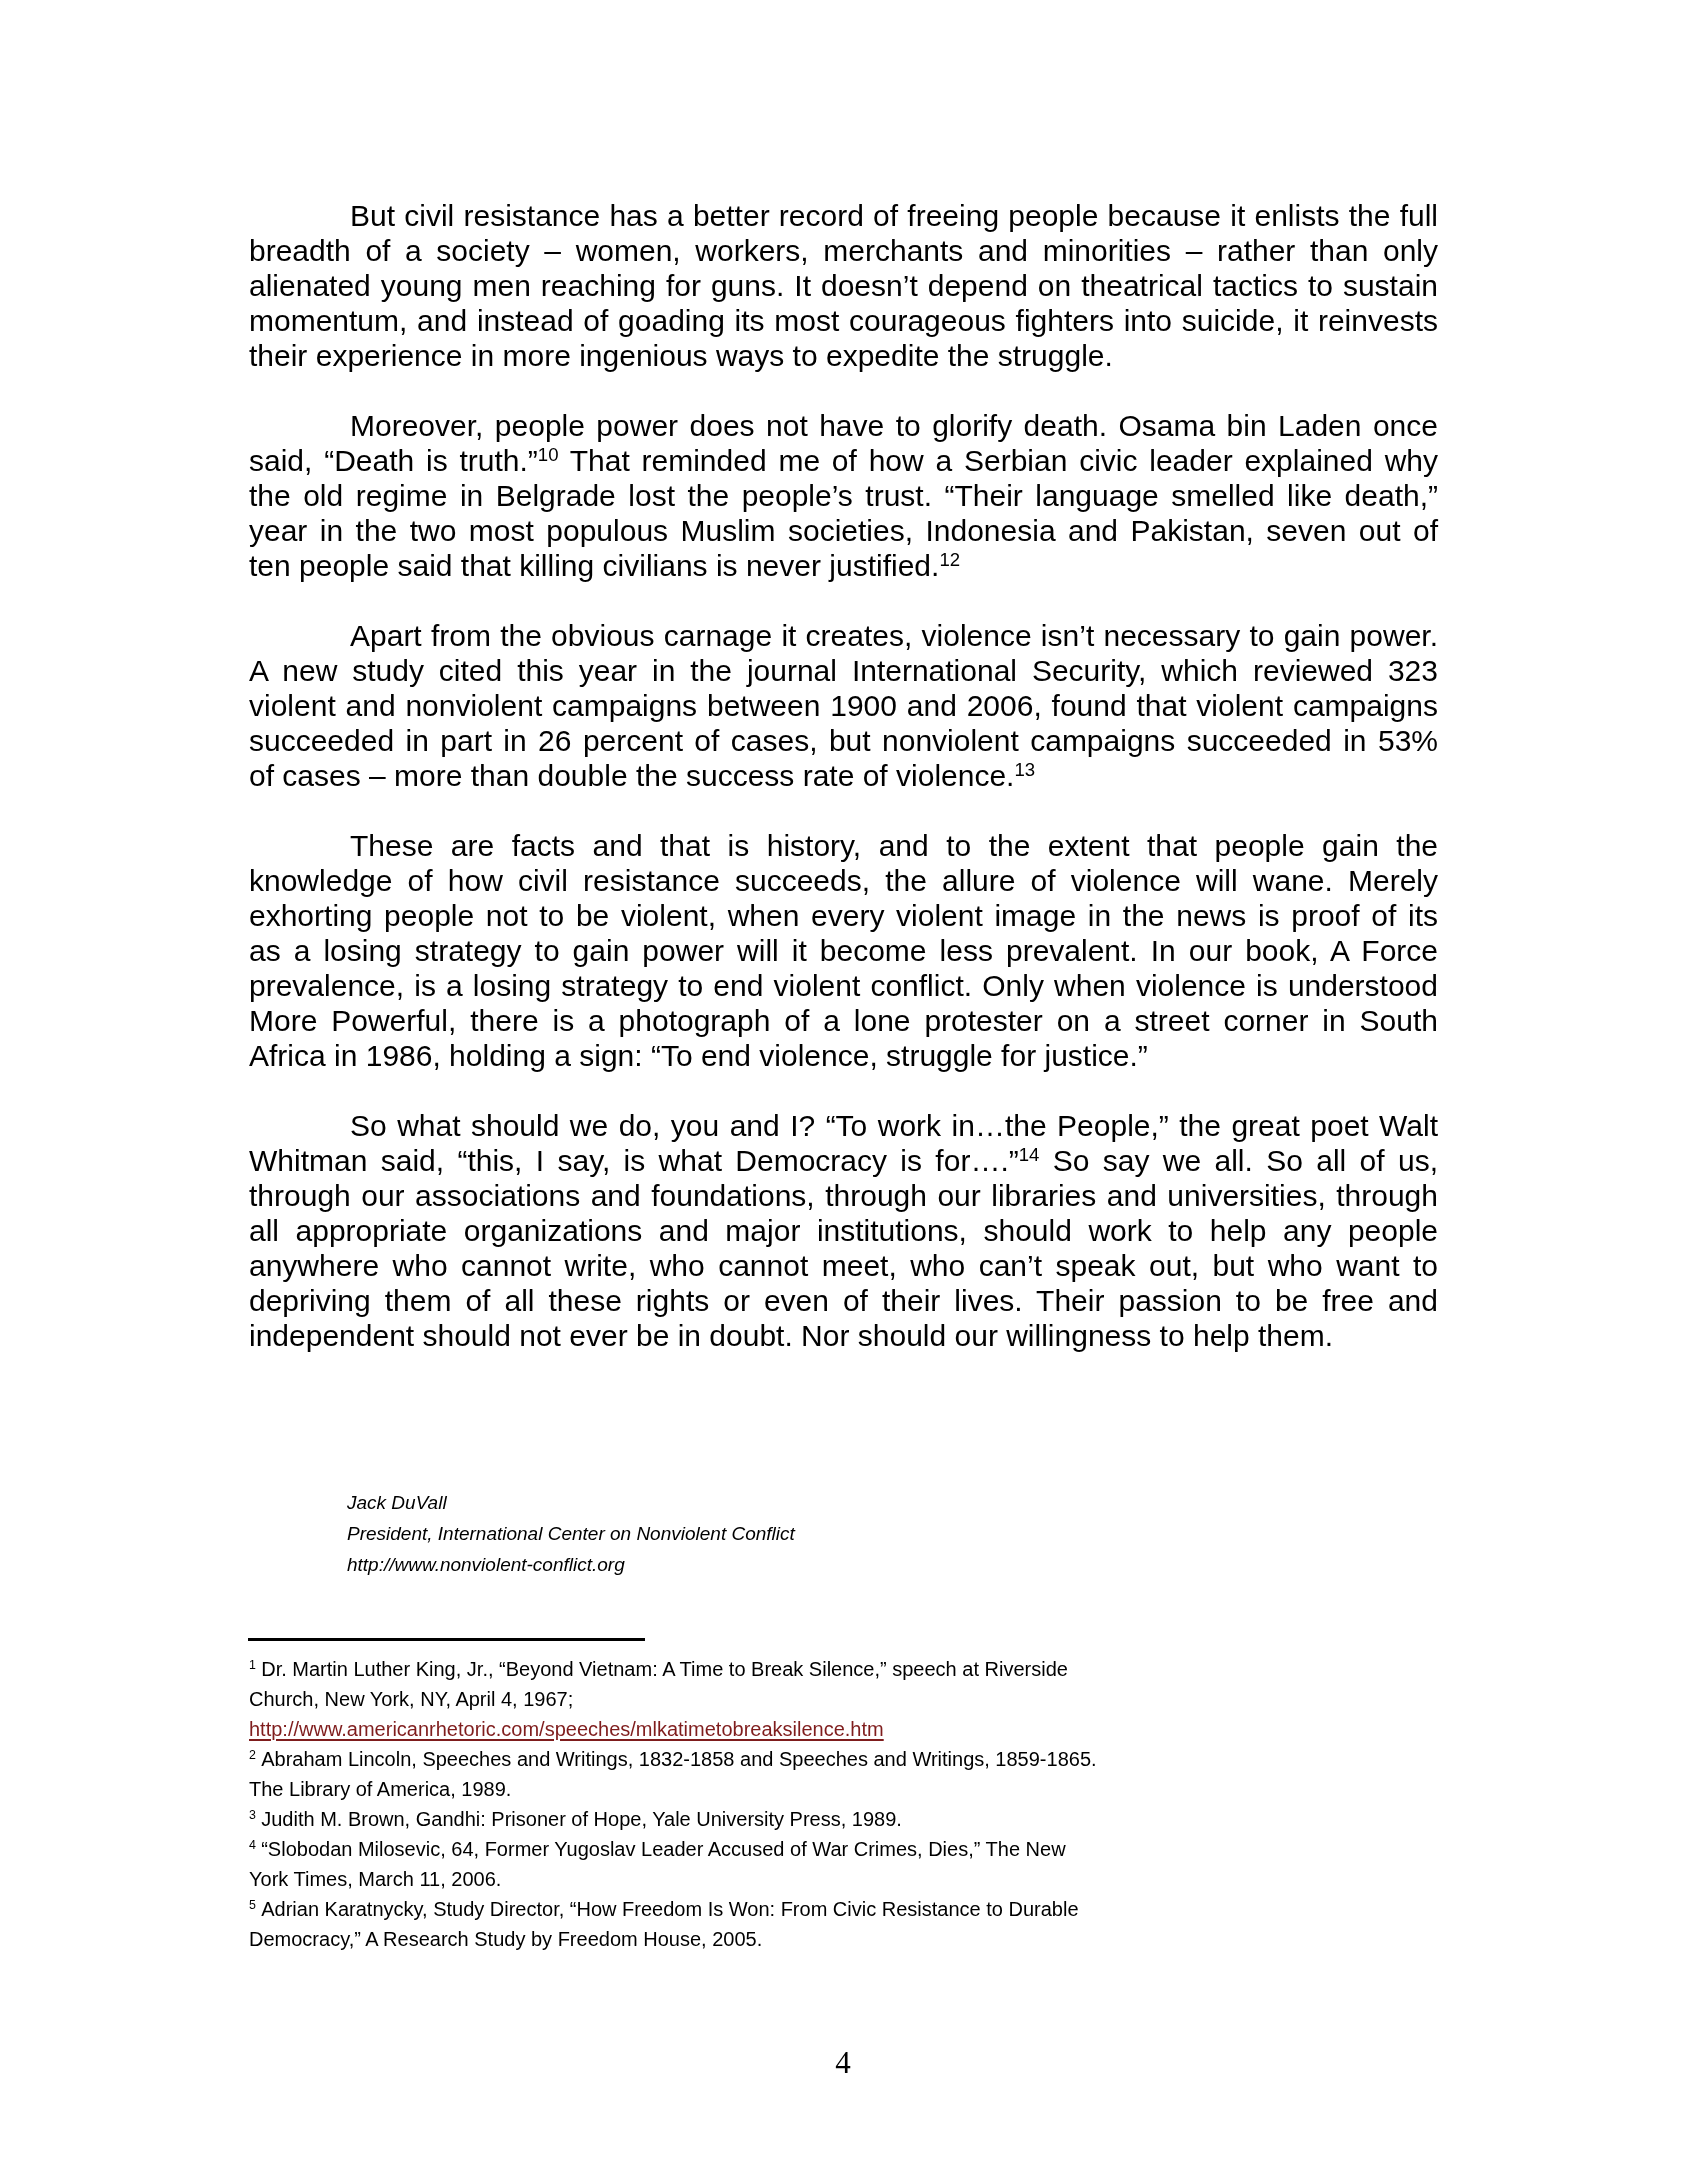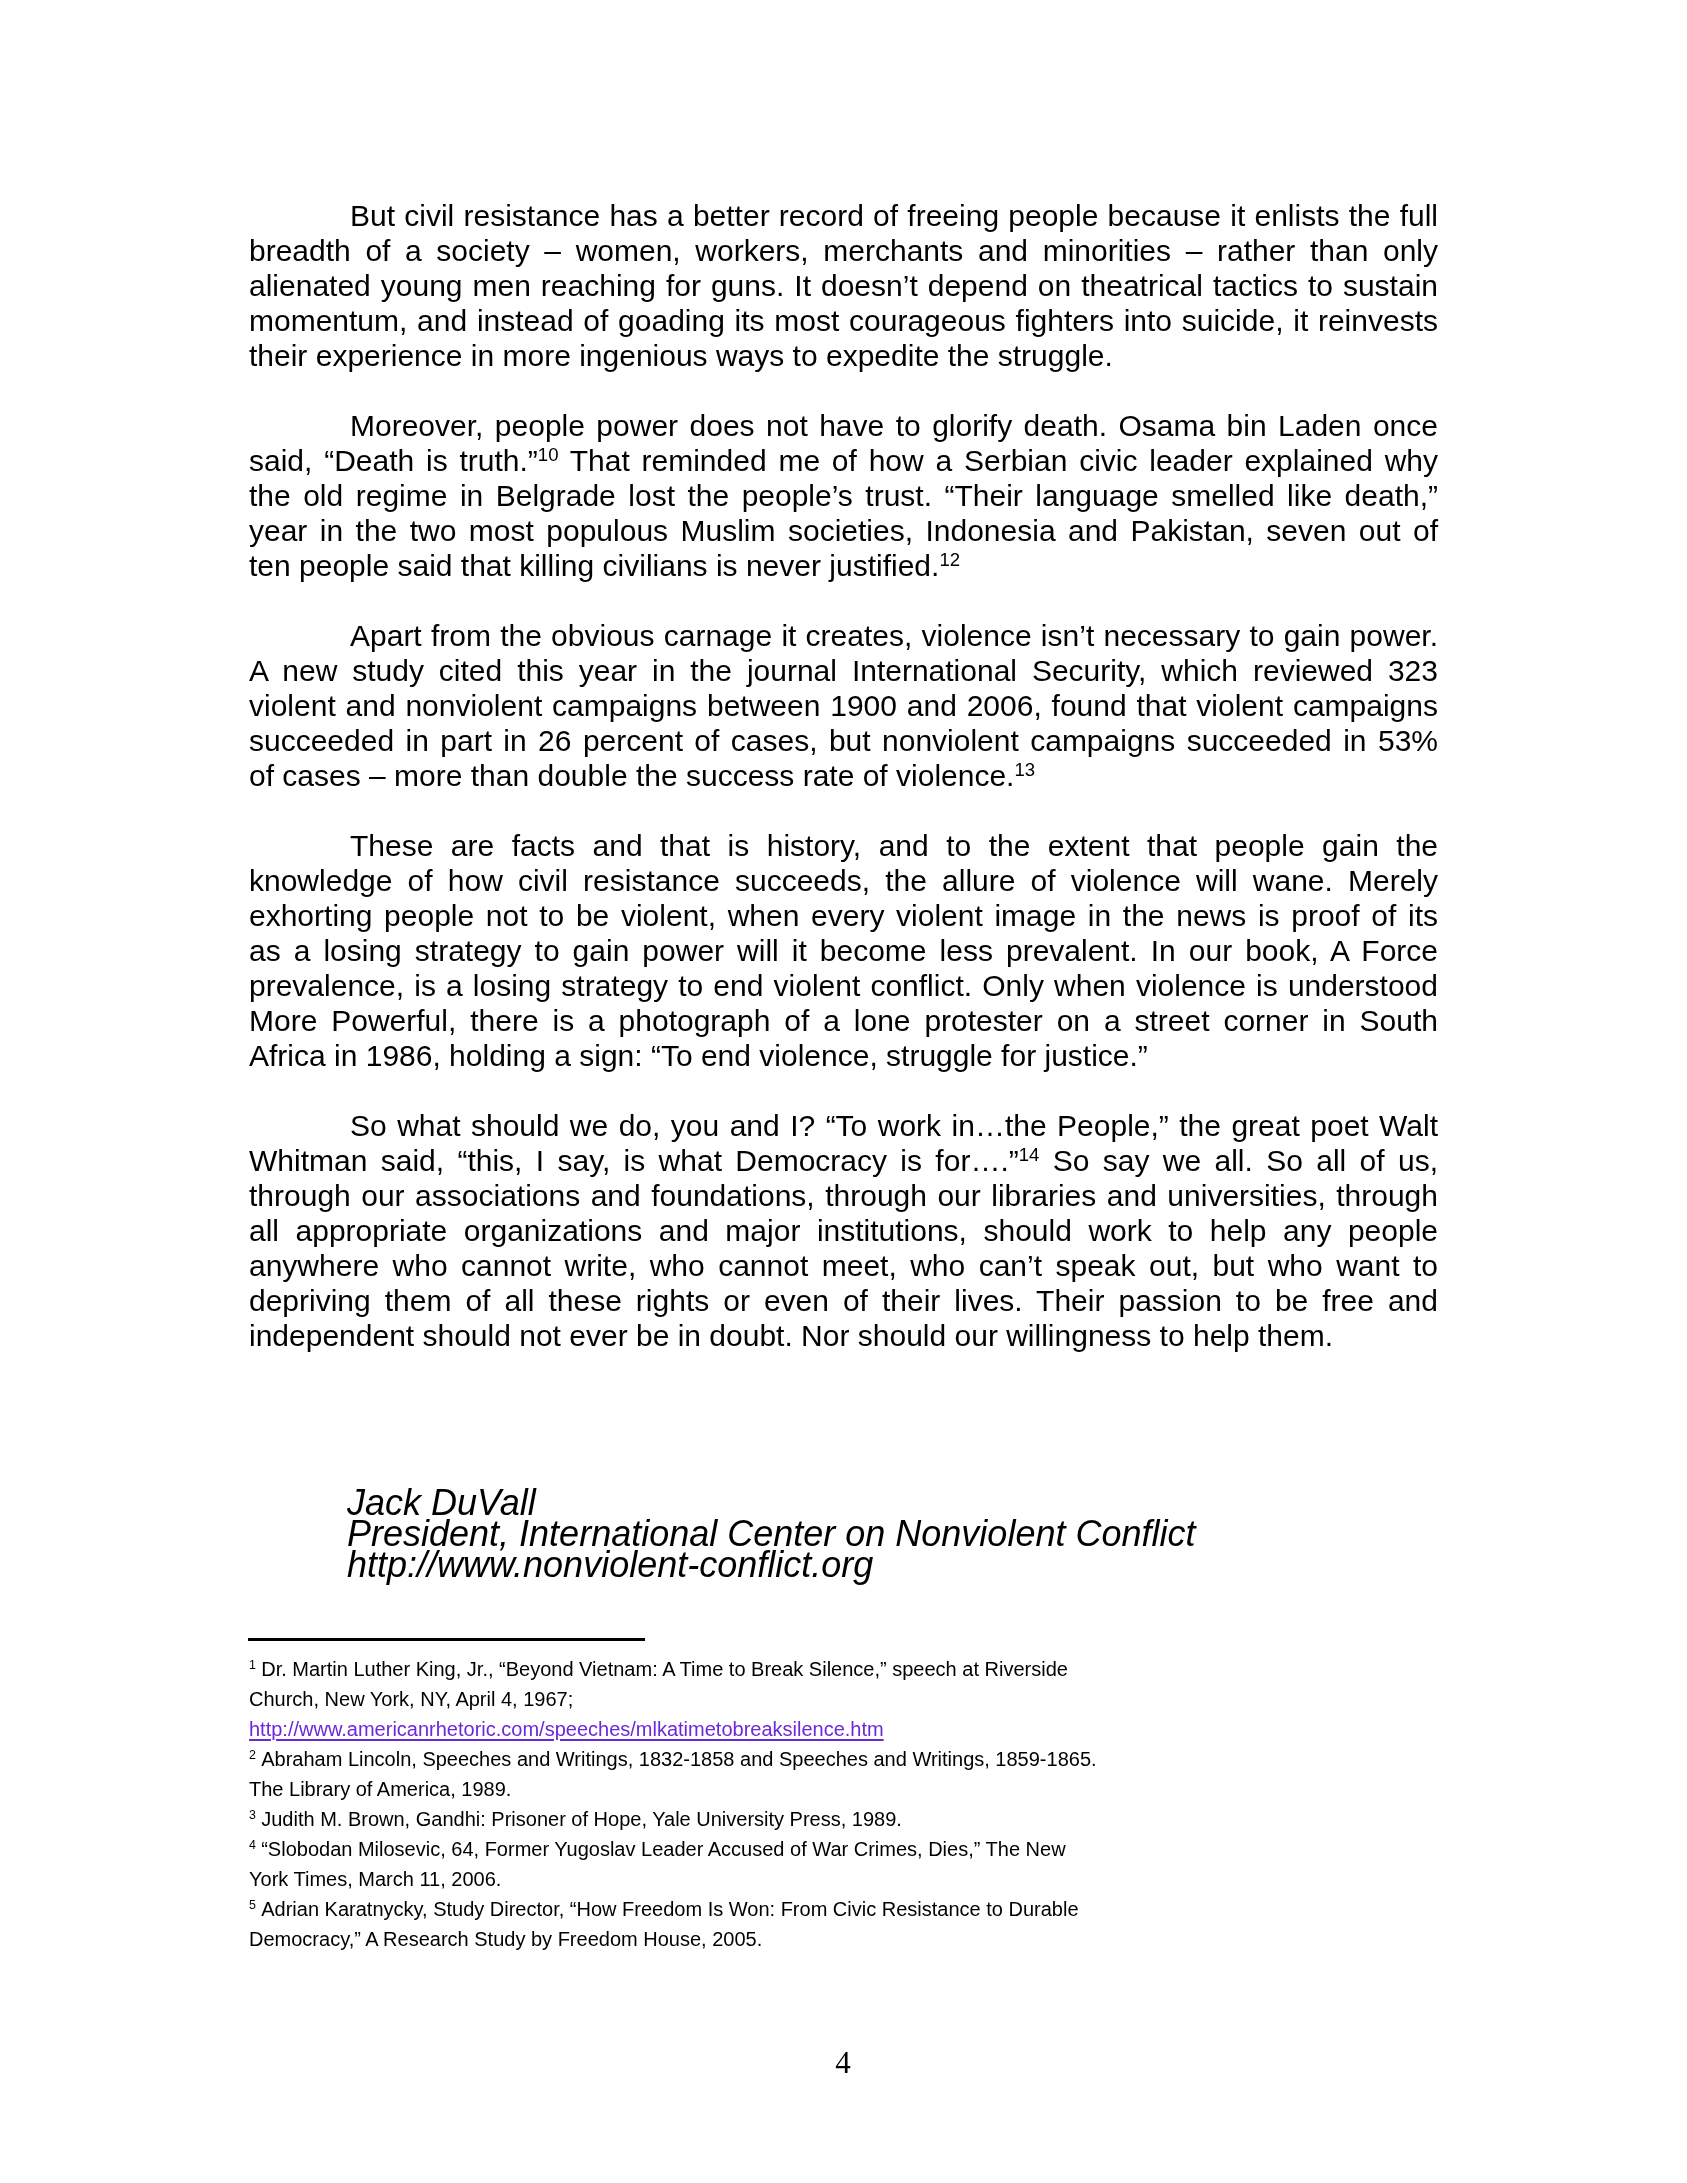--- a/index.html
+++ b/index.html
@@ -14,31 +14,31 @@
     display: block; white-space: nowrap; text-align: justify; text-align-last: justify;
     height: 35px; overflow: visible;
   }
   .line.last { text-align-last: left; }
   .line.indent { padding-left: 101px; }
   .line span { white-space: pre; }
   .it { }
   sup, .sup { font-size: 0.62em; vertical-align: 0; position: relative; top: -0.55em; line-height: 0; margin-top: 34px; }
   .signature {
     position: absolute; left: 347px; top: 1487px;
-    font-family: "Liberation Sans", sans-serif; font-style: italic; font-size: 36px; line-height: 31px;
+    font-family: "Liberation Sans", sans-serif; font-style: italic; font-size: 19px; line-height: 31px;
   }
   .signature div { height: 31px; white-space: nowrap; }
   .fn-rule { position: absolute; left: 248px; top: 1638px; width: 397px; height: 2.6px; background: #000; }
   .footnotes {
     position: absolute; left: 249px; top: 1654px; width: 1189px;
     font-family: "Liberation Sans", sans-serif; font-size: 20px; line-height: 30px;
   }
   .footnotes .fl { display: block; white-space: nowrap; height: 30px; }
   .fn-num { font-size: 0.62em; position: relative; top: -0.6em; margin-right: 5.3px; }
-  .link { color: #6d28d9; text-decoration: underline; text-decoration-thickness: 2px; text-underline-offset: 2.6px; }
+  .link { color: #7f1d1d; text-decoration: underline; text-decoration-thickness: 2px; text-underline-offset: 2.6px; }
   .page-number {
     position: absolute; left: 810px; top: 2043px; width: 66px; text-align: center;
     font-family: "Liberation Serif", serif; font-size: 31px; line-height: 40px;
   }
 </style>
 </head>
 <body>
 
 <div class="page">
 

